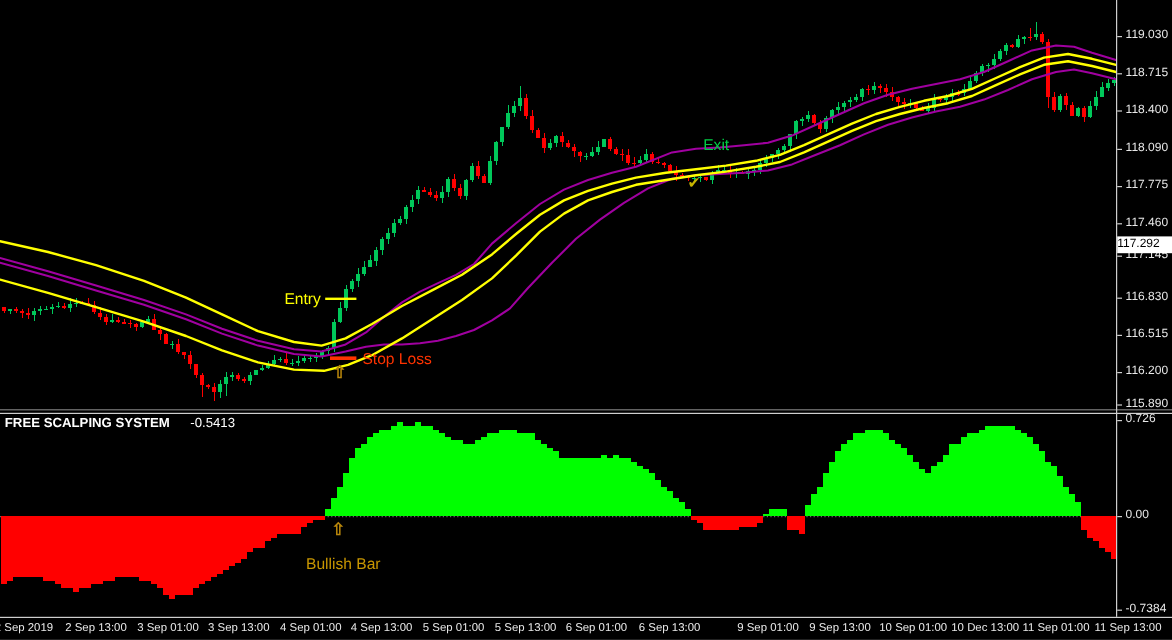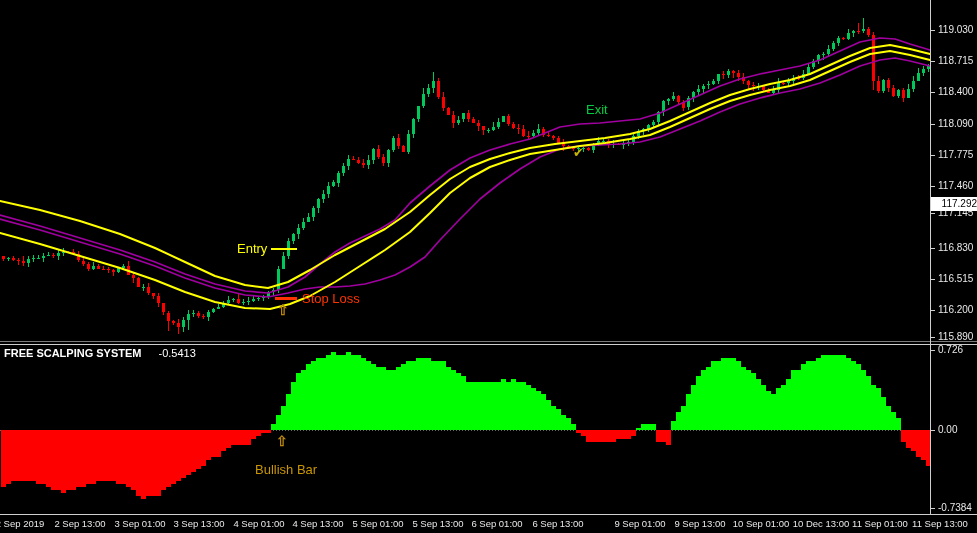--- a/index.html
+++ b/index.html
@@ -13,28 +13,28 @@
   .ind-title{position:absolute;left:4px;top:347px;color:#fff;font-size:11px;z-index:5;}
   .ind-title .sym{font-weight:bold;margin-right:17px;}
   .v-sep{position:absolute;left:930px;top:0;width:1px;height:514px;background:#cfcfcf;}
   .sep1{position:absolute;left:0;top:341px;width:977px;height:1px;background:#7a7a7a;}
   .sep2{position:absolute;left:0;top:344px;width:977px;height:1px;background:#cfcfcf;}
   .sep3{position:absolute;left:0;top:514px;width:977px;height:1px;background:#cfcfcf;}
   .right-axis{position:absolute;left:931px;top:0;width:46px;height:514px;}
   .right-axis .tick{position:absolute;left:7px;color:#e8e8e8;font-size:10px;line-height:10px;}
   .right-axis .dash{position:absolute;left:0;width:4px;height:1px;background:#cfcfcf;}
   .current-price{position:absolute;left:931px;top:197px;width:46px;height:14px;background:#fff;
-                 color:#000;font-size:10px;line-height:14px;text-align:right;z-index:6;}
+                 color:#000;font-size:10px;line-height:14px;text-align:left;z-index:6;}
   .time-axis{position:absolute;left:0;top:515px;width:977px;height:18px;}
   .time-axis .tlabel{position:absolute;top:3px;width:84px;margin-left:-42px;text-align:center;
                      color:#e8e8e8;font-size:9.5px;white-space:nowrap;}
   .ann{position:absolute;font-size:13px;z-index:7;white-space:nowrap;}
   .ann-entry{left:237px;top:241px;color:#ffff00;}
   .ann-stop{left:302px;top:291px;color:#ff3300;}
-  .ann-exit{left:586px;top:102px;color:#00cc44;}
+  .ann-exit{left:586px;top:113px;color:#00cc44;}
   .ann-bullish{left:255px;top:462px;color:#c89600;}
   .dash-entry{position:absolute;left:271px;top:248px;width:26px;height:2px;background:#ffff00;z-index:7;}
   .dash-stop{position:absolute;left:275px;top:297px;width:22px;height:3px;background:#ff3300;z-index:7;}
   .glyph{position:absolute;z-index:7;font-weight:bold;}
   .arrow-buy{left:277px;top:302px;color:#b8860b;font-size:14px;}
   .arrow-bullish{left:276px;top:433px;color:#b8860b;font-size:14px;}
   .check-exit{left:573px;top:145px;color:#c8b400;font-size:13px;font-weight:normal;}
 </style>
 </head>
 <body>

